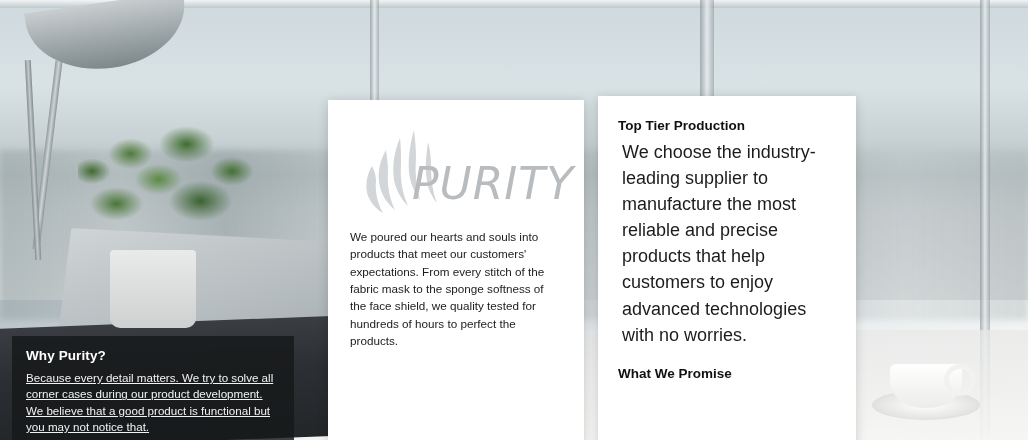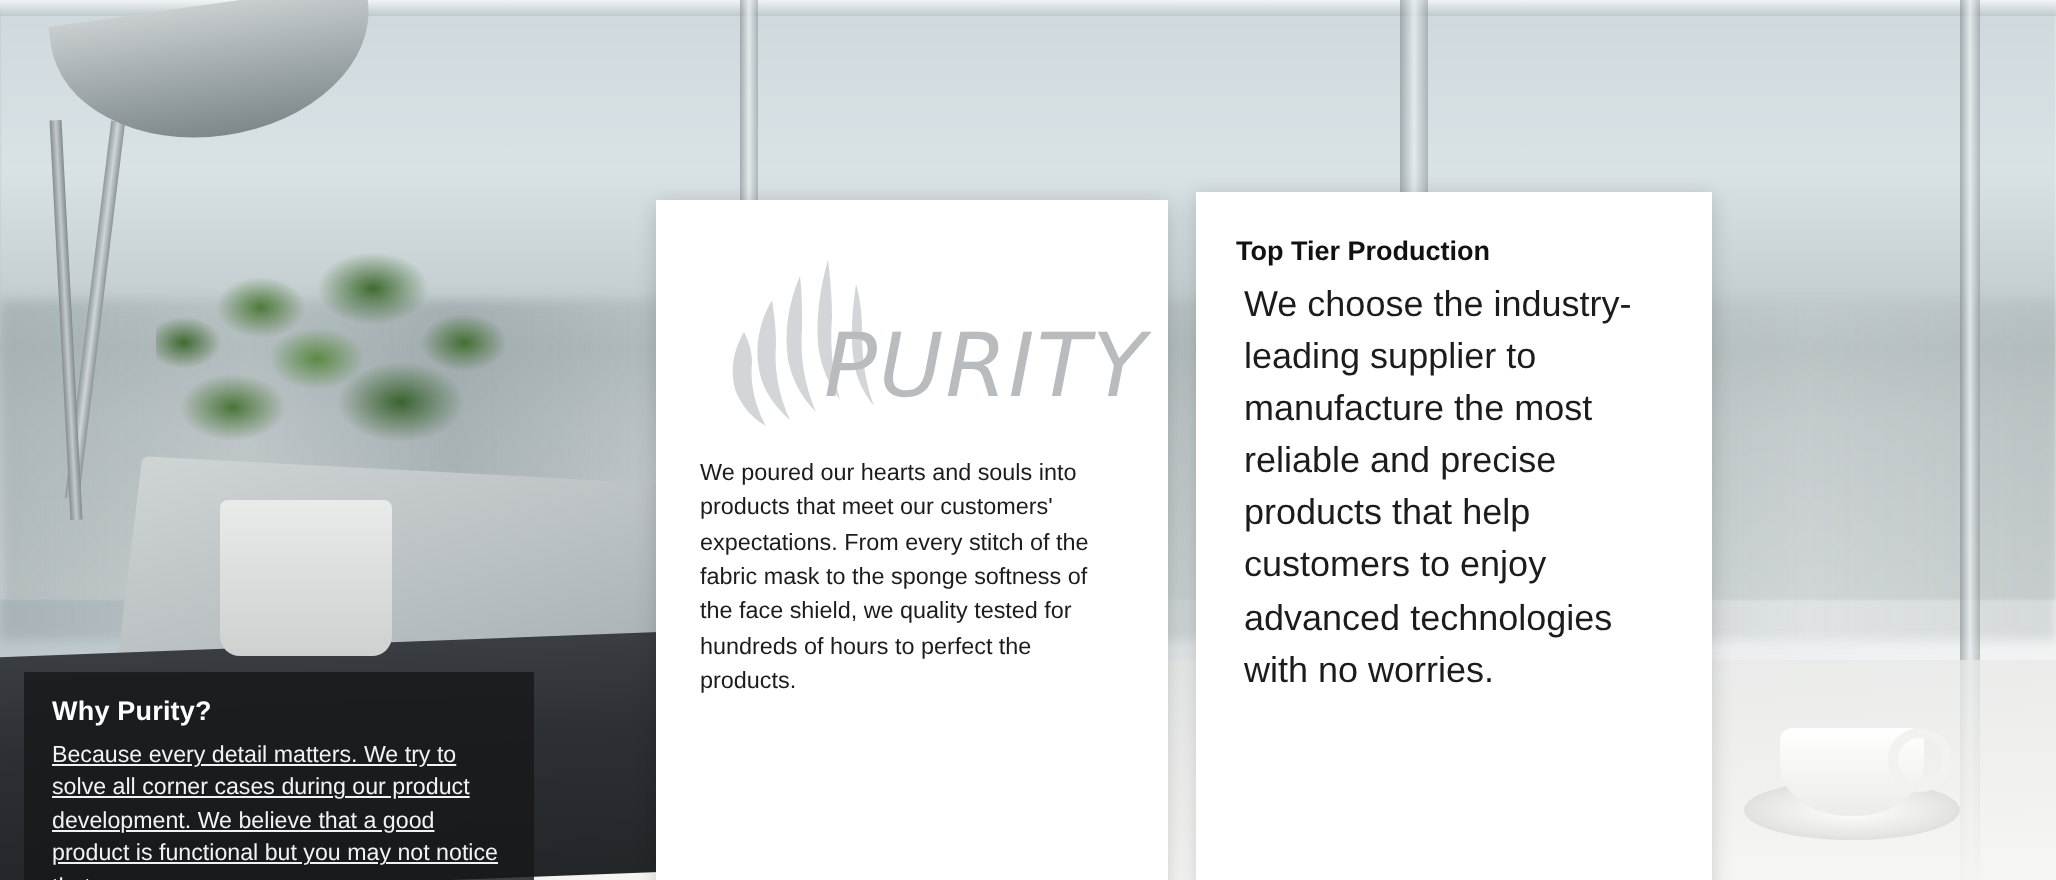--- a/index.html
+++ b/index.html
@@ -153,21 +153,21 @@
     right: 52px; bottom: 44px; width: 22px; height: 22px;
     border: 5px solid #f2f2f0;
     border-radius: 50%;
   }
 
   
   .caption {
     position: absolute;
     left: 12px;
     top: 336px;
-    width: 255px;
+    width: 282px;
     height: 104px;
     background: rgba(22,24,26,0.82);
     color: #ffffff;
     padding: 12px 14px 0 14px;
     box-sizing: border-box;
   }
   .caption h3 {
     margin: 0 0 7px 0;
     font-size: 13.5px;
     font-weight: bold;
@@ -293,15 +293,16 @@
         </g>
       </svg>
       <div class="logo-word">PURITY</div>
     </div>
     <p class="body-text">We poured our hearts and souls into products that meet our customers' expectations. From every stitch of the fabric mask to the sponge softness of the face shield, we quality tested for hundreds of hours to perfect the products.</p>
   </div>
 
   <div class="card card-right">
     <h4>Top Tier Production</h4>
     <p>We choose the industry-leading supplier to manufacture the most reliable and precise products that help customers to enjoy advanced technologies with no worries.</p>
+    <h4 class="second">What We Promise</h4>
   </div>
 
 </div>
 
 </body></html>

